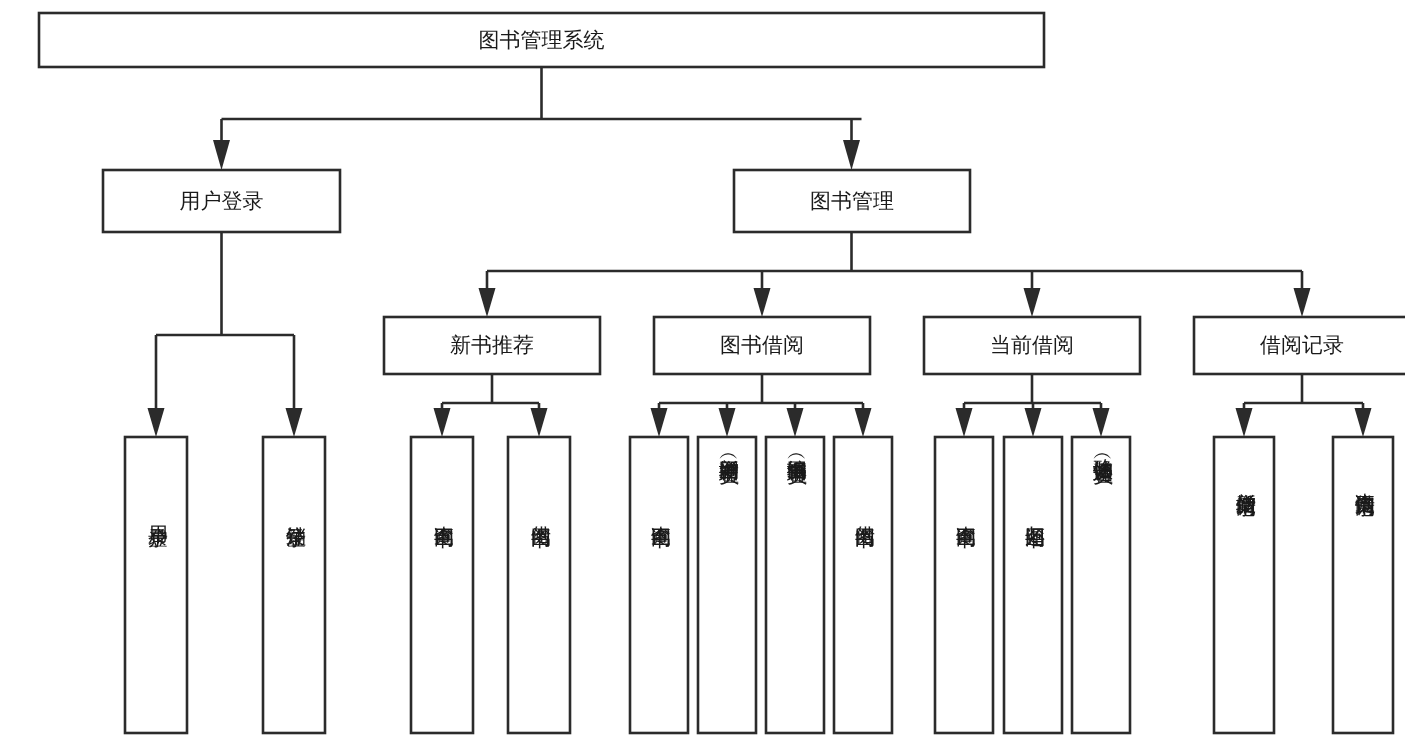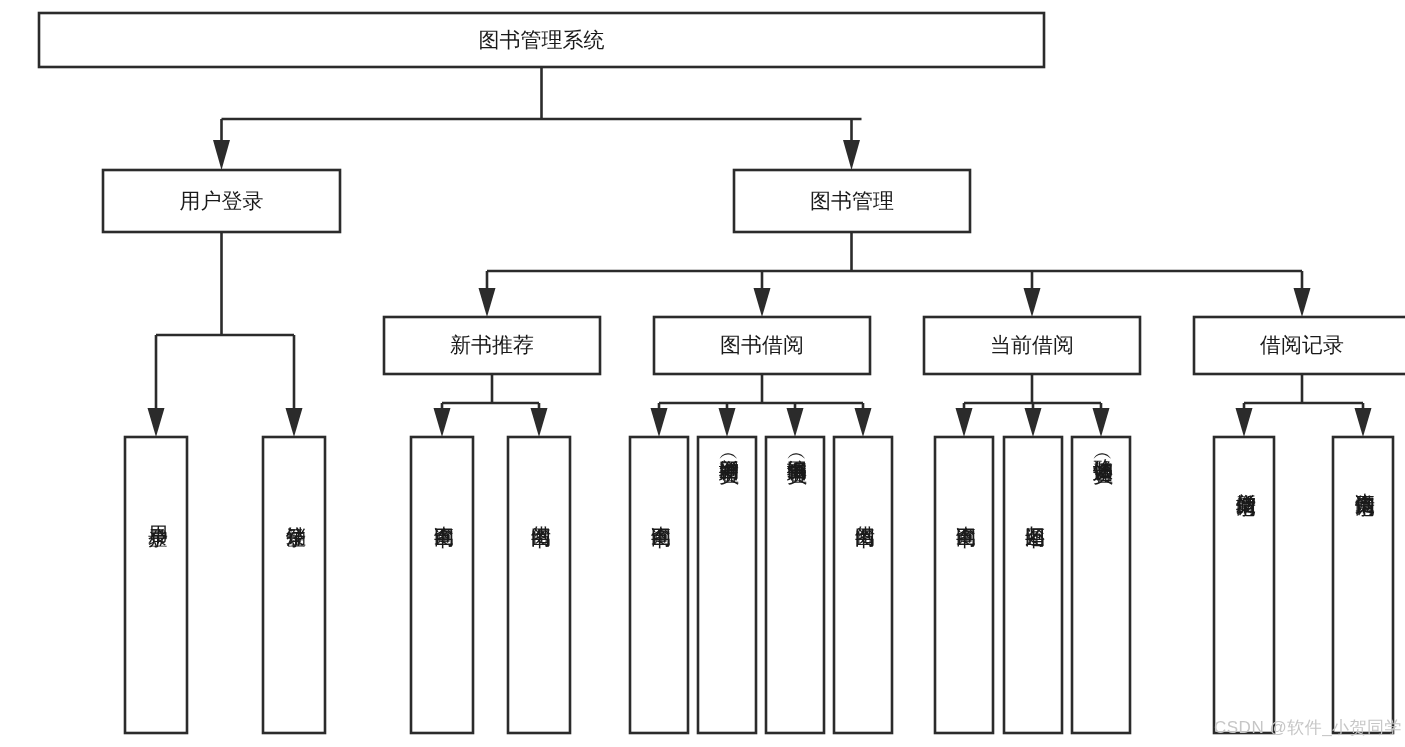--- a/index.html
+++ b/index.html
@@ -209,15 +209,14 @@
   <div class="leaf-label" style="left:627px; top:510px;">查询图书</div>
   <div class="leaf-label" style="left:695px; top:443px;">新增图书（管理员）</div>
   <div class="leaf-label" style="left:763px; top:443px;">编辑图书（管理员）</div>
   <div class="leaf-label" style="left:831px; top:510px;">借阅图书</div>
   <div class="leaf-label" style="left:932px; top:510px;">查询图书</div>
   <div class="leaf-label" style="left:1001px; top:510px;">归还图书</div>
   <div class="leaf-label" style="left:1069px; top:443px;">确认归还（管理员）</div>
   <div class="leaf-label" style="left:1212px; top:477px;">新增借阅记录</div>
   <div class="leaf-label" style="left:1331px; top:477px;">查询借阅记录</div>
 
-  <div class="watermark">CSDN @软件_小贺同学</div>
 
 </div>
 
 </body></html>

